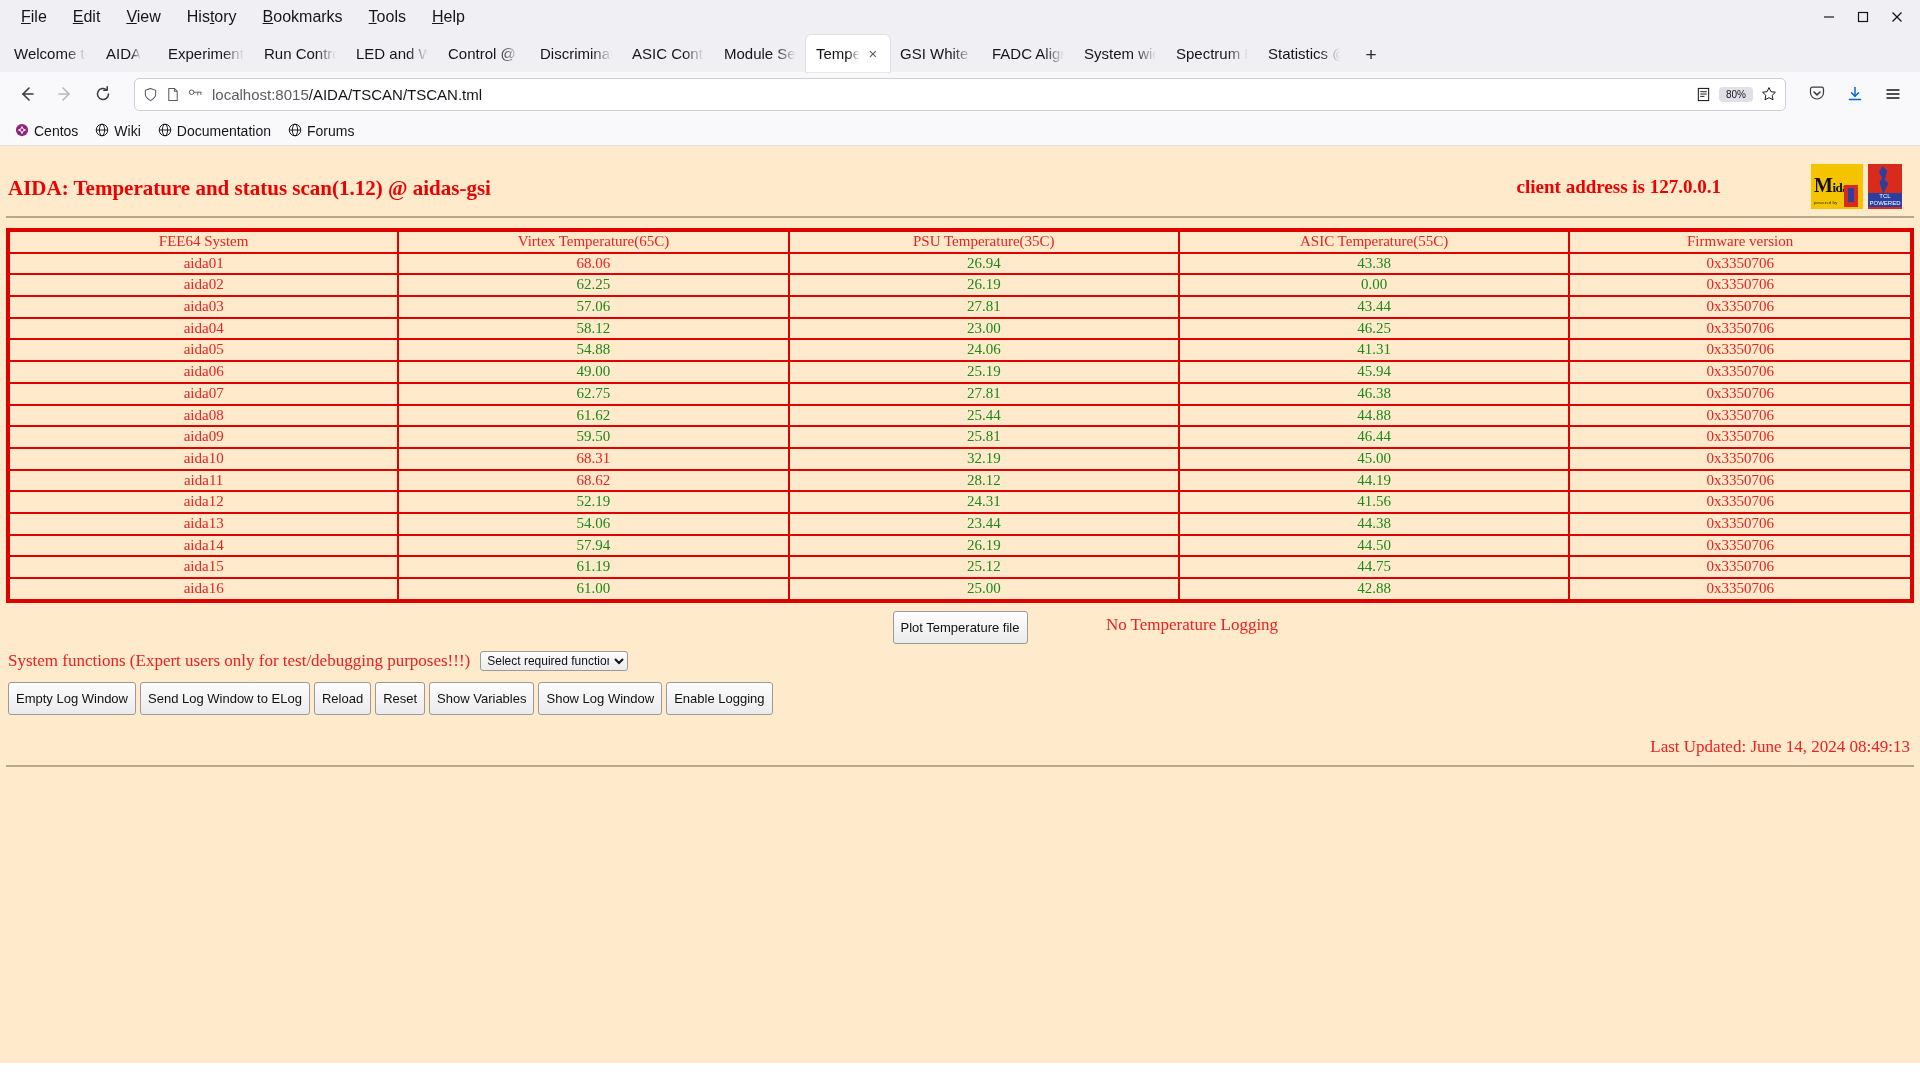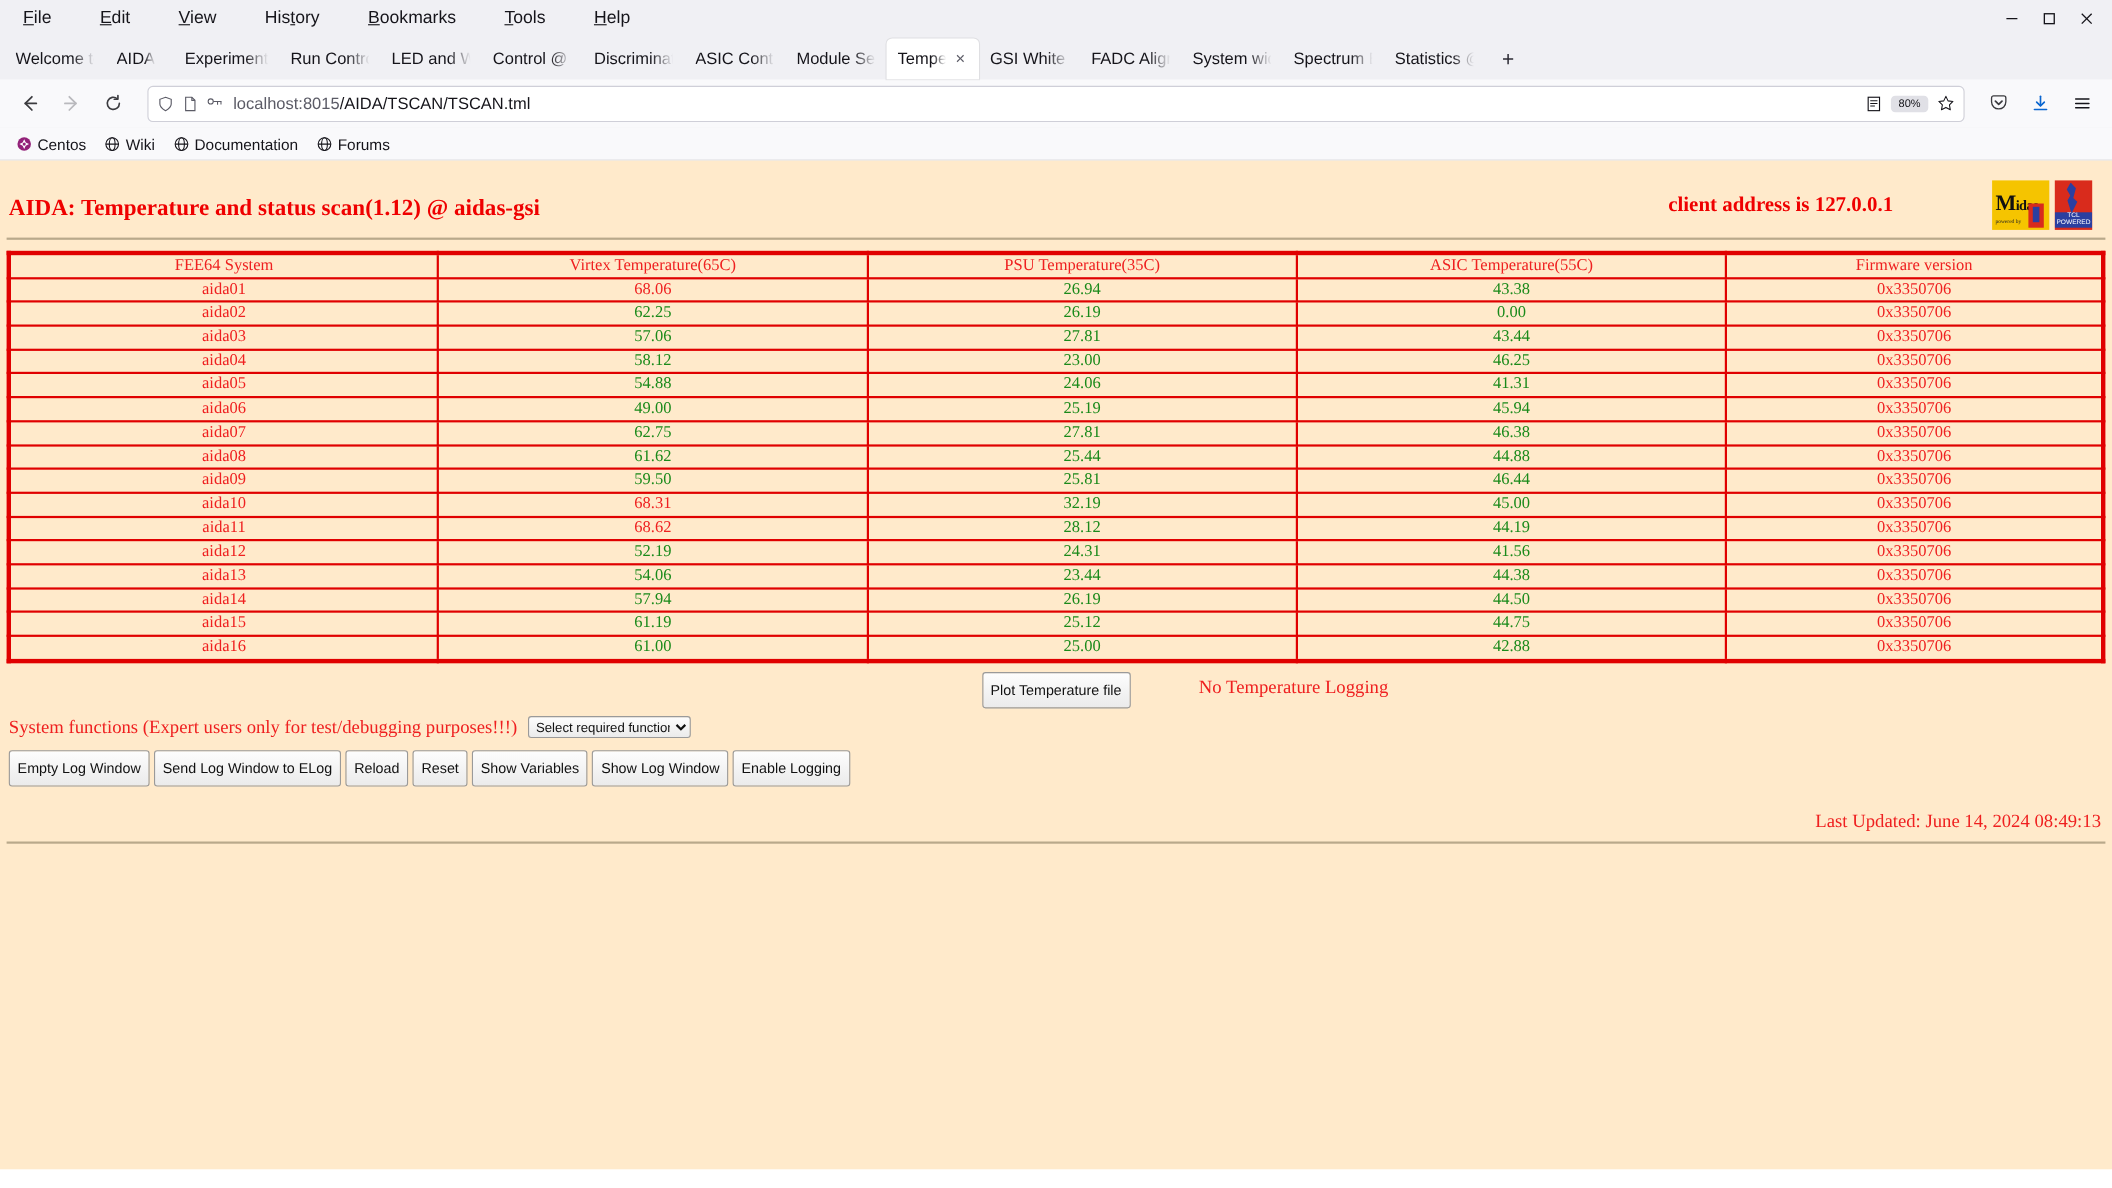--- a/index.html
+++ b/index.html
@@ -14,21 +14,20 @@
   
   .browser { width: 1920px; background: #f0f0f4; }
 
   .menubar {
     height: 33px;
     display: flex;
     align-items: center;
     background: #f0f0f4;
     padding-left: 8px;
     position: relative;
-    gap: 18px;
   }
   .menubar .mi {
     font-size: 16px;
     color: #15141a;
     padding: 3px 13px;
     cursor: default;
     white-space: nowrap;
   }
   .menubar .mi u { text-decoration: underline; }
   .winbtns {
@@ -118,21 +117,21 @@
   .bookmarks {
     height: 30px;
     display: flex;
     align-items: center;
     background: #f9f9fb;
     padding: 0 8px;
     gap: 3px;
     border-bottom: 1px solid #dedee2;
   }
   .bm {
-    display: flex; align-items: center; gap: 5px;
+    display: flex; gap: 5px;
     font-size: 14px; color: #15141a; padding: 3px 7px; border-radius: 4px;
     white-space: nowrap;
   }
 
   
   .page {
     background: #ffeacb;
     width: 1920px;
     height: 917px;
     padding: 0;
@@ -226,21 +225,21 @@
     border-radius: 3px;
     padding: 8px 7px;
     color: #111;
     cursor: default;
     white-space: nowrap;
   }
   .nolog {
     position: absolute; left: 0; right: 0; top: 4px; text-align: center;
     color: #ef2020; font-size: 17px; font-family: "Liberation Serif", serif;
   }
-  .nolog span { position: relative; left: 216px; margin-top: 27px; }
+  .nolog span { position: relative; left: 232px; margin-top: 27px; }
 
   .sysfn {
     display: flex; align-items: center; gap: 10px;
     padding: 6px 0 0 8px;
   }
   .sysfn .warn {
     color: #ef2020; font-size: 17px; font-family: "Liberation Serif", serif;
   }
   select.fnsel {
     font-family: "Liberation Sans", sans-serif;

